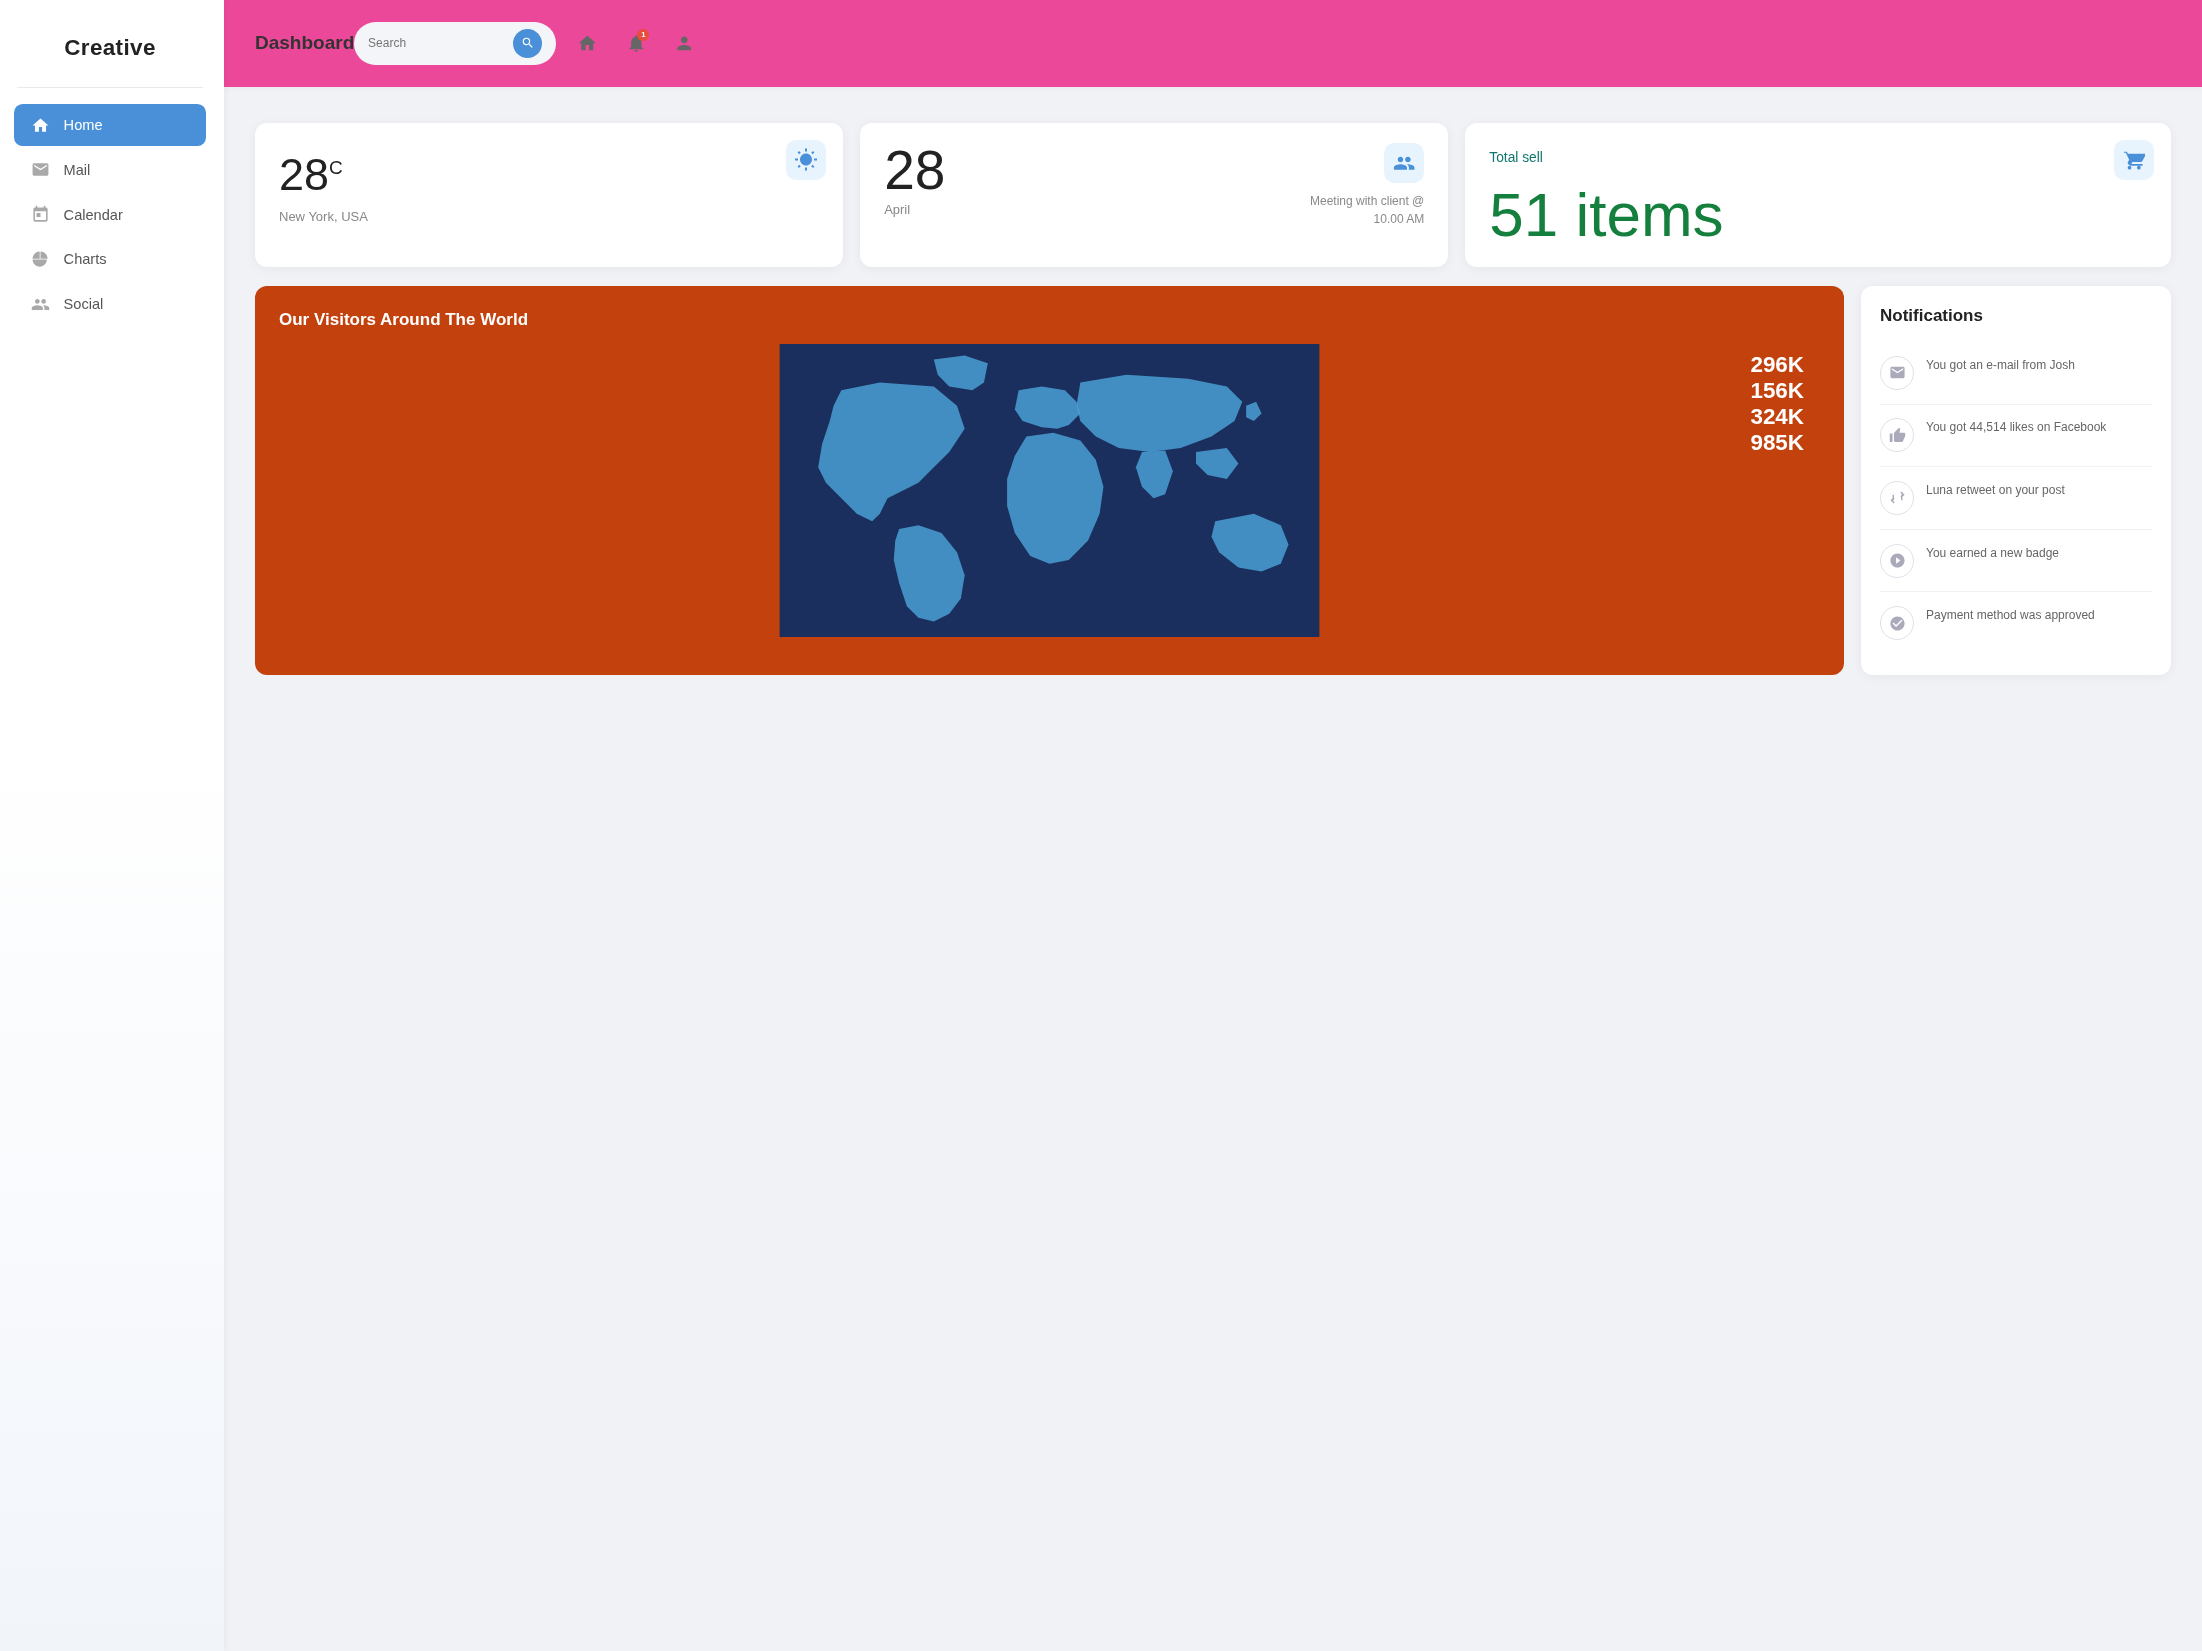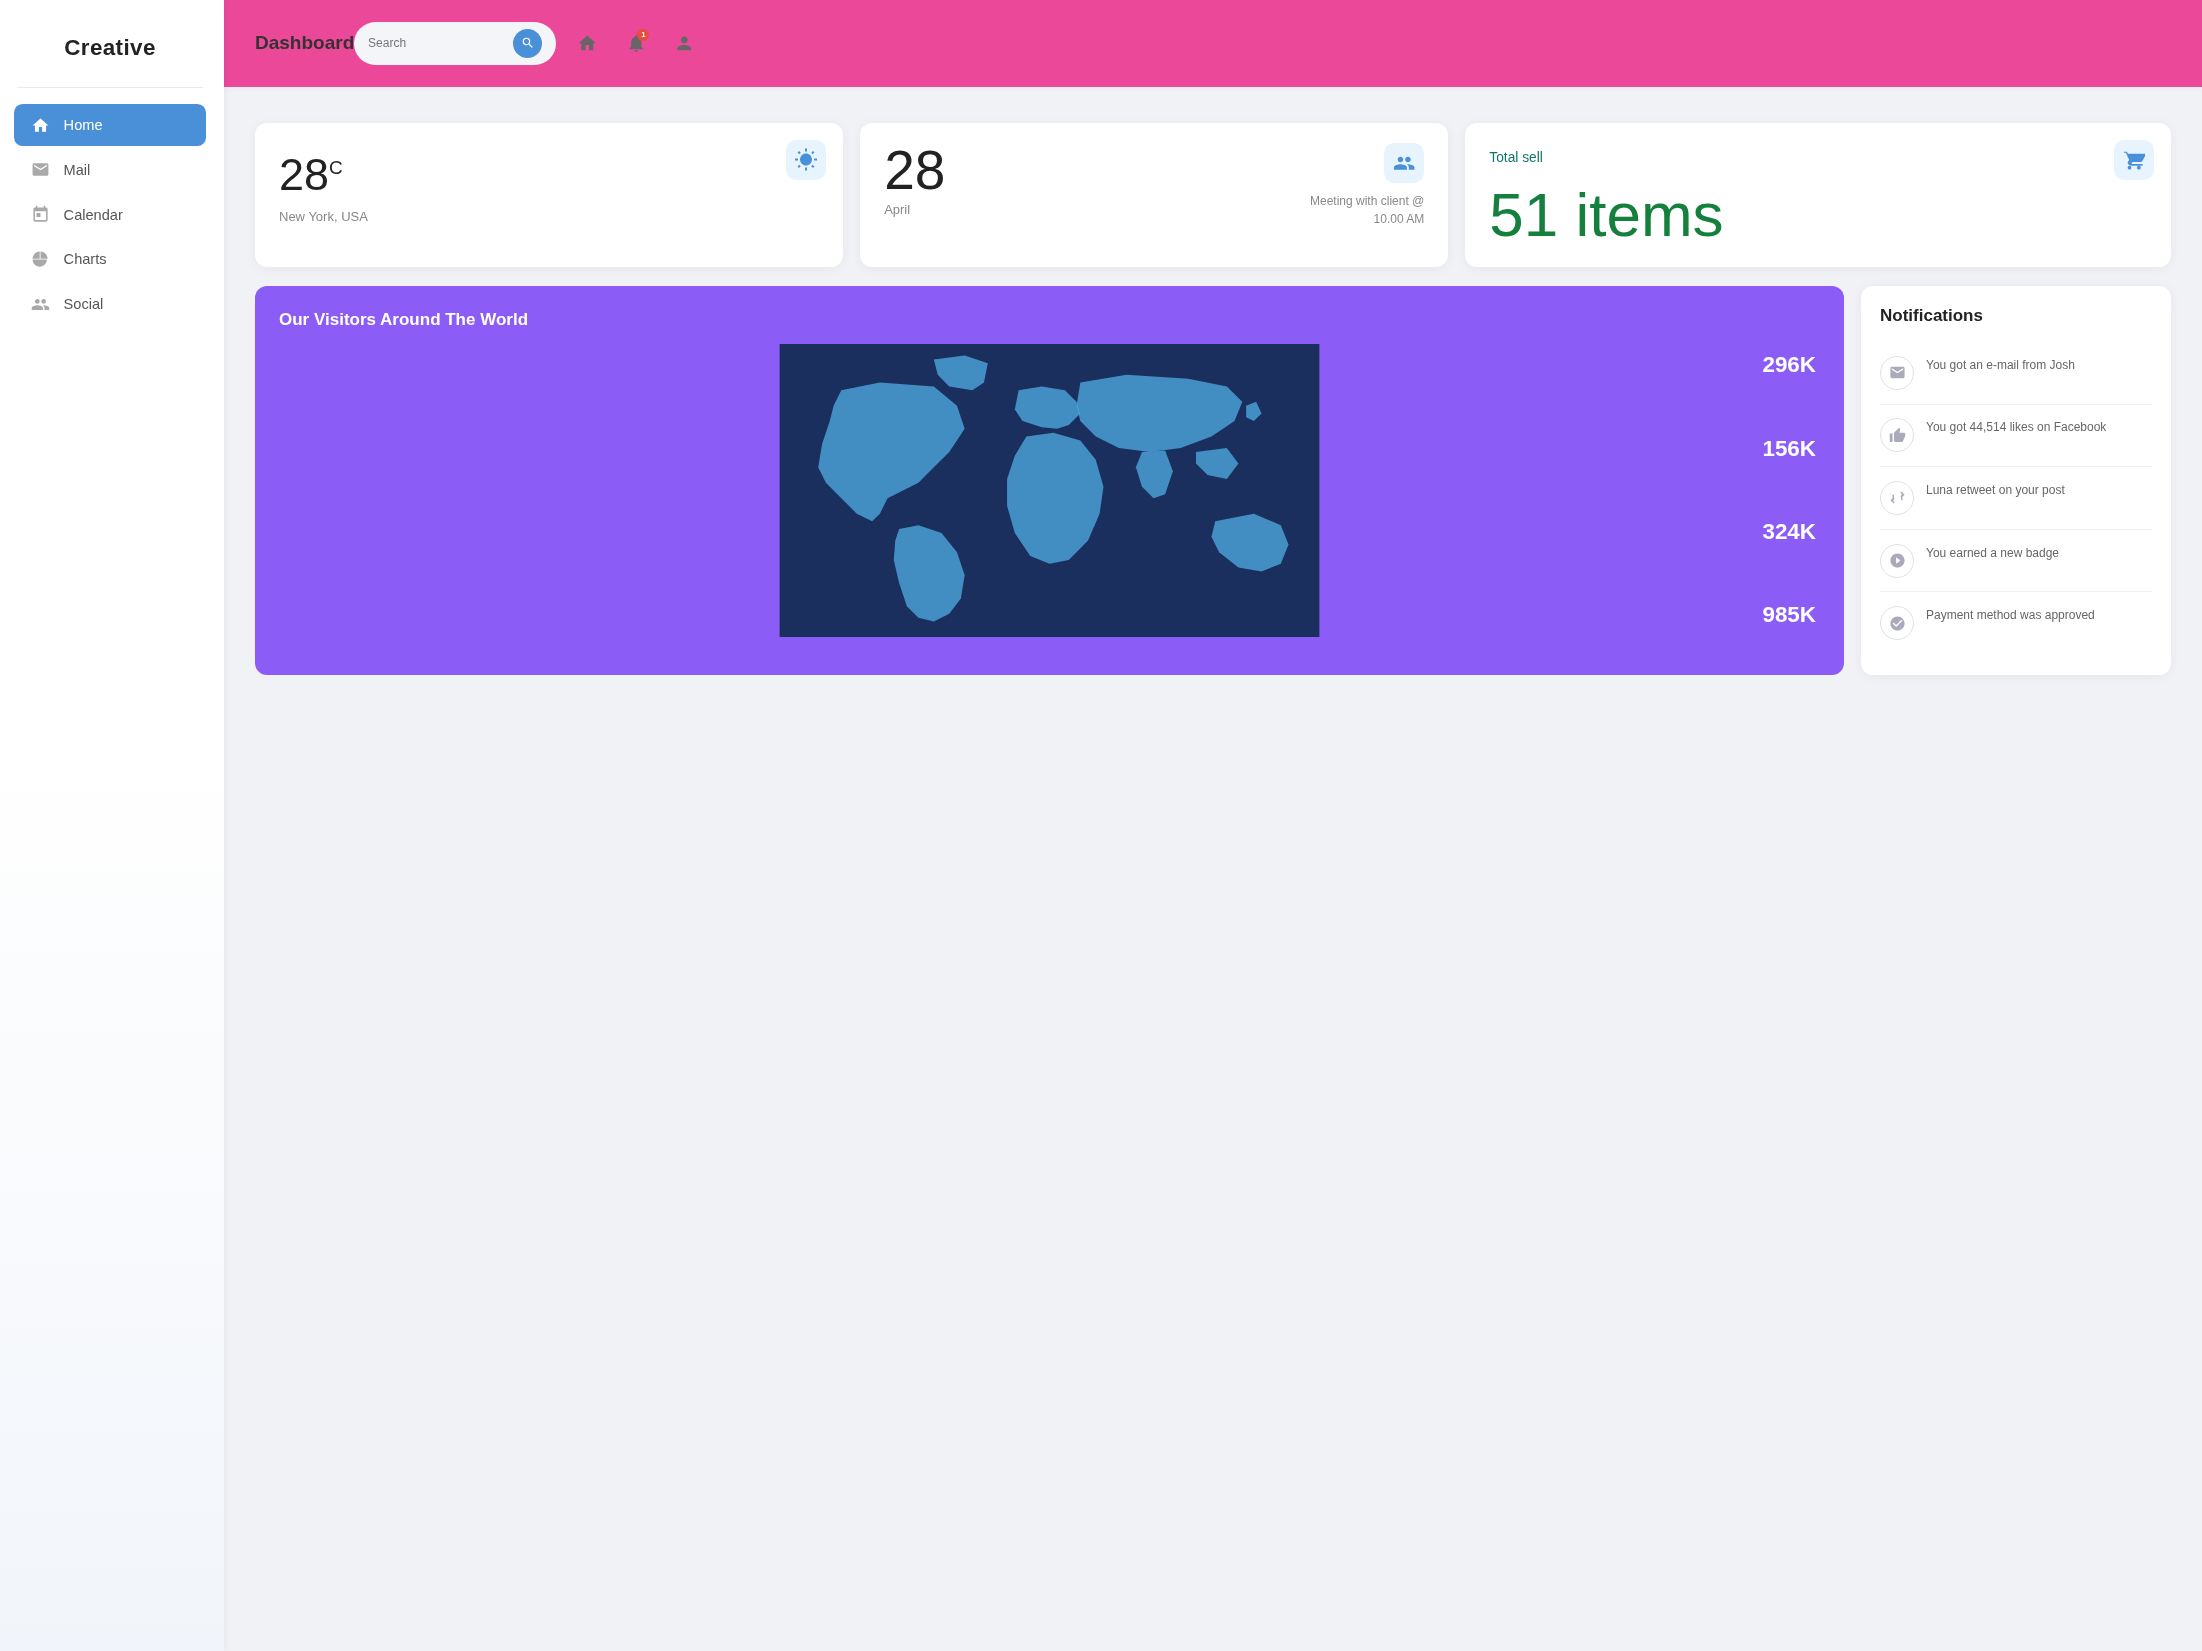--- a/index.html
+++ b/index.html
@@ -245,46 +245,46 @@
 
     
     .bottom-row {
       display: grid;
       grid-template-columns: 1fr 310px;
       gap: 17px;
     }
 
     
     .world-card {
-      background: #8b5cf6;
+      background: #c2410c;
       border-radius: 12px;
       padding: 24px 24px 15.5px 24px;
       color: #fff;
       position: relative;
       overflow: hidden;
     }
     .world-card-title {
       font-size: 17px;
       font-weight: 700;
       color: #fff;
       margin-bottom: 13.8px;
     }
     .world-map-area {
       position: relative;
       width: 100%;
       height: 293px;
     }
     .world-stats {
       position: absolute;
-      right: 4px;
+      right: 16px;
       top: 0;
       bottom: 0;
       display: flex;
       flex-direction: column;
-      justify-content: space-between;
+      justify-content: flex-start;
       padding: 8.6px 0;
     }
     .world-stat {
       font-size: 22.4px;
       font-weight: 700;
       color: #fff;
       text-align: right;
     }
     .world-footer {
       font-size: 9.5px;

